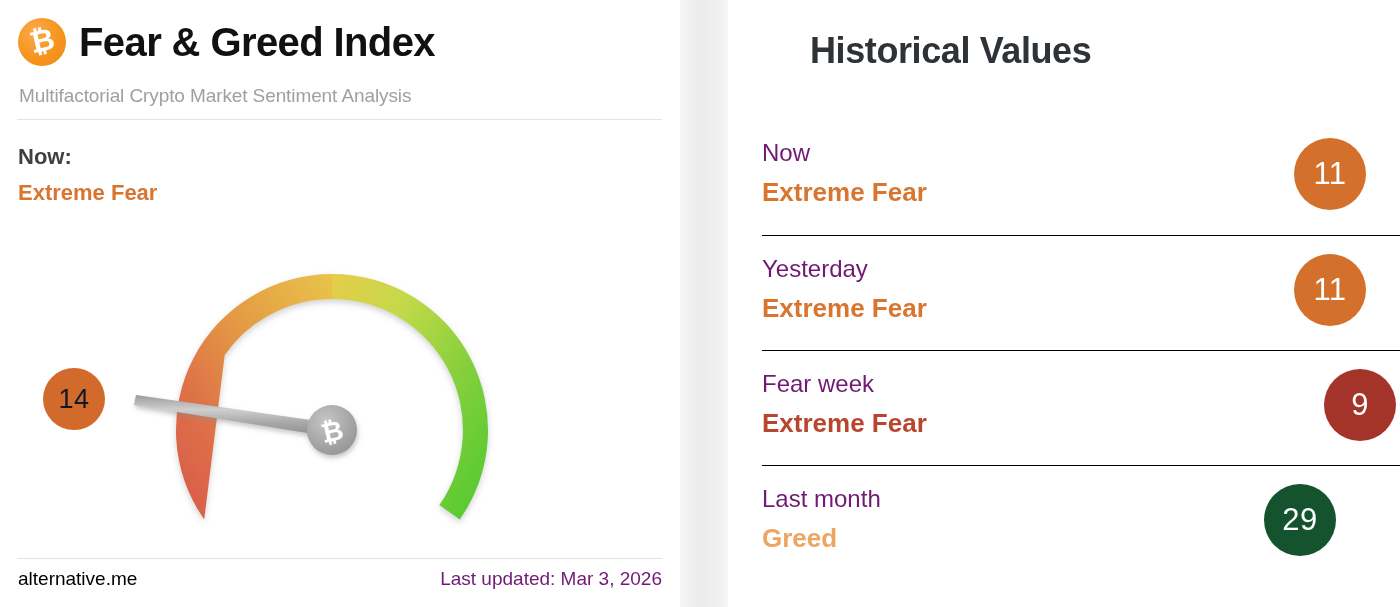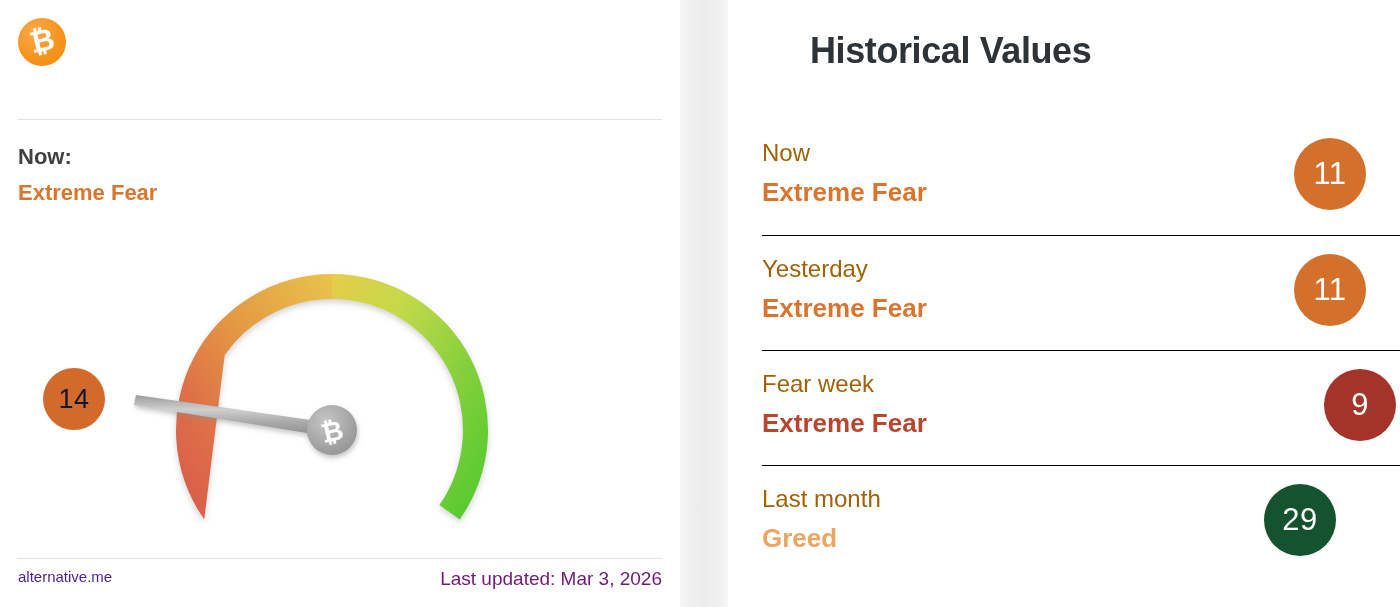--- a/index.html
+++ b/index.html
@@ -143,22 +143,22 @@
     left: 17px;
     top: 558px;
     width: 645px;
     height: 1px;
     background: #e3e3e3;
   }
   #footer-source {
     position: absolute;
     left: 18px;
     top: 568px;
-    font-size: 15px;
-    color: #4c1d95;
+    font-size: 19px;
+    color: #000000;
   }
   #footer-updated {
     position: absolute;
     right: 18px;
     top: 568px;
     font-size: 19px;
     color: #701a75;
     white-space: nowrap;
   }
 
@@ -184,21 +184,21 @@
     height: 115px;
     border-top: 1px solid #000000;
     box-sizing: border-box;
   }
   .hist-row:first-child { border-top: none; }
   .hist-period {
     position: absolute;
     left: 0;
     top: 19px;
     font-size: 24px;
-    color: #a16207;
+    color: #701a75;
   }
   .hist-rating {
     position: absolute;
     left: 0;
     top: 57px;
     font-size: 26px;
     font-weight: bold;
   }
   .hist-badge {
     position: absolute;
@@ -218,22 +218,24 @@
 <body>
 
 <div id="page">
 
   <div id="left-panel">
 
     <div class="header-row">
       <div class="btc-badge">
         <span>₿</span>
       </div>
+      <div id="page-title">Fear &amp; Greed Index</div>
     </div>
 
+    <div id="page-subtitle">Multifactorial Crypto Market Sentiment Analysis</div>
     <div id="header-rule"></div>
 
     <div id="now-label">Now:</div>
     <div id="now-value" style="color: rgb(217, 117, 47);">Extreme Fear</div>
 
     <div id="gauge-wrap">
       <svg id="gauge-svg" width="680" height="330" viewBox="0 0 680 330">
         <defs>
           <linearGradient id="arcGradLeft" x1="0" y1="1" x2="1" y2="0">
             <stop offset="0%" stop-color="#d8584a"></stop>

